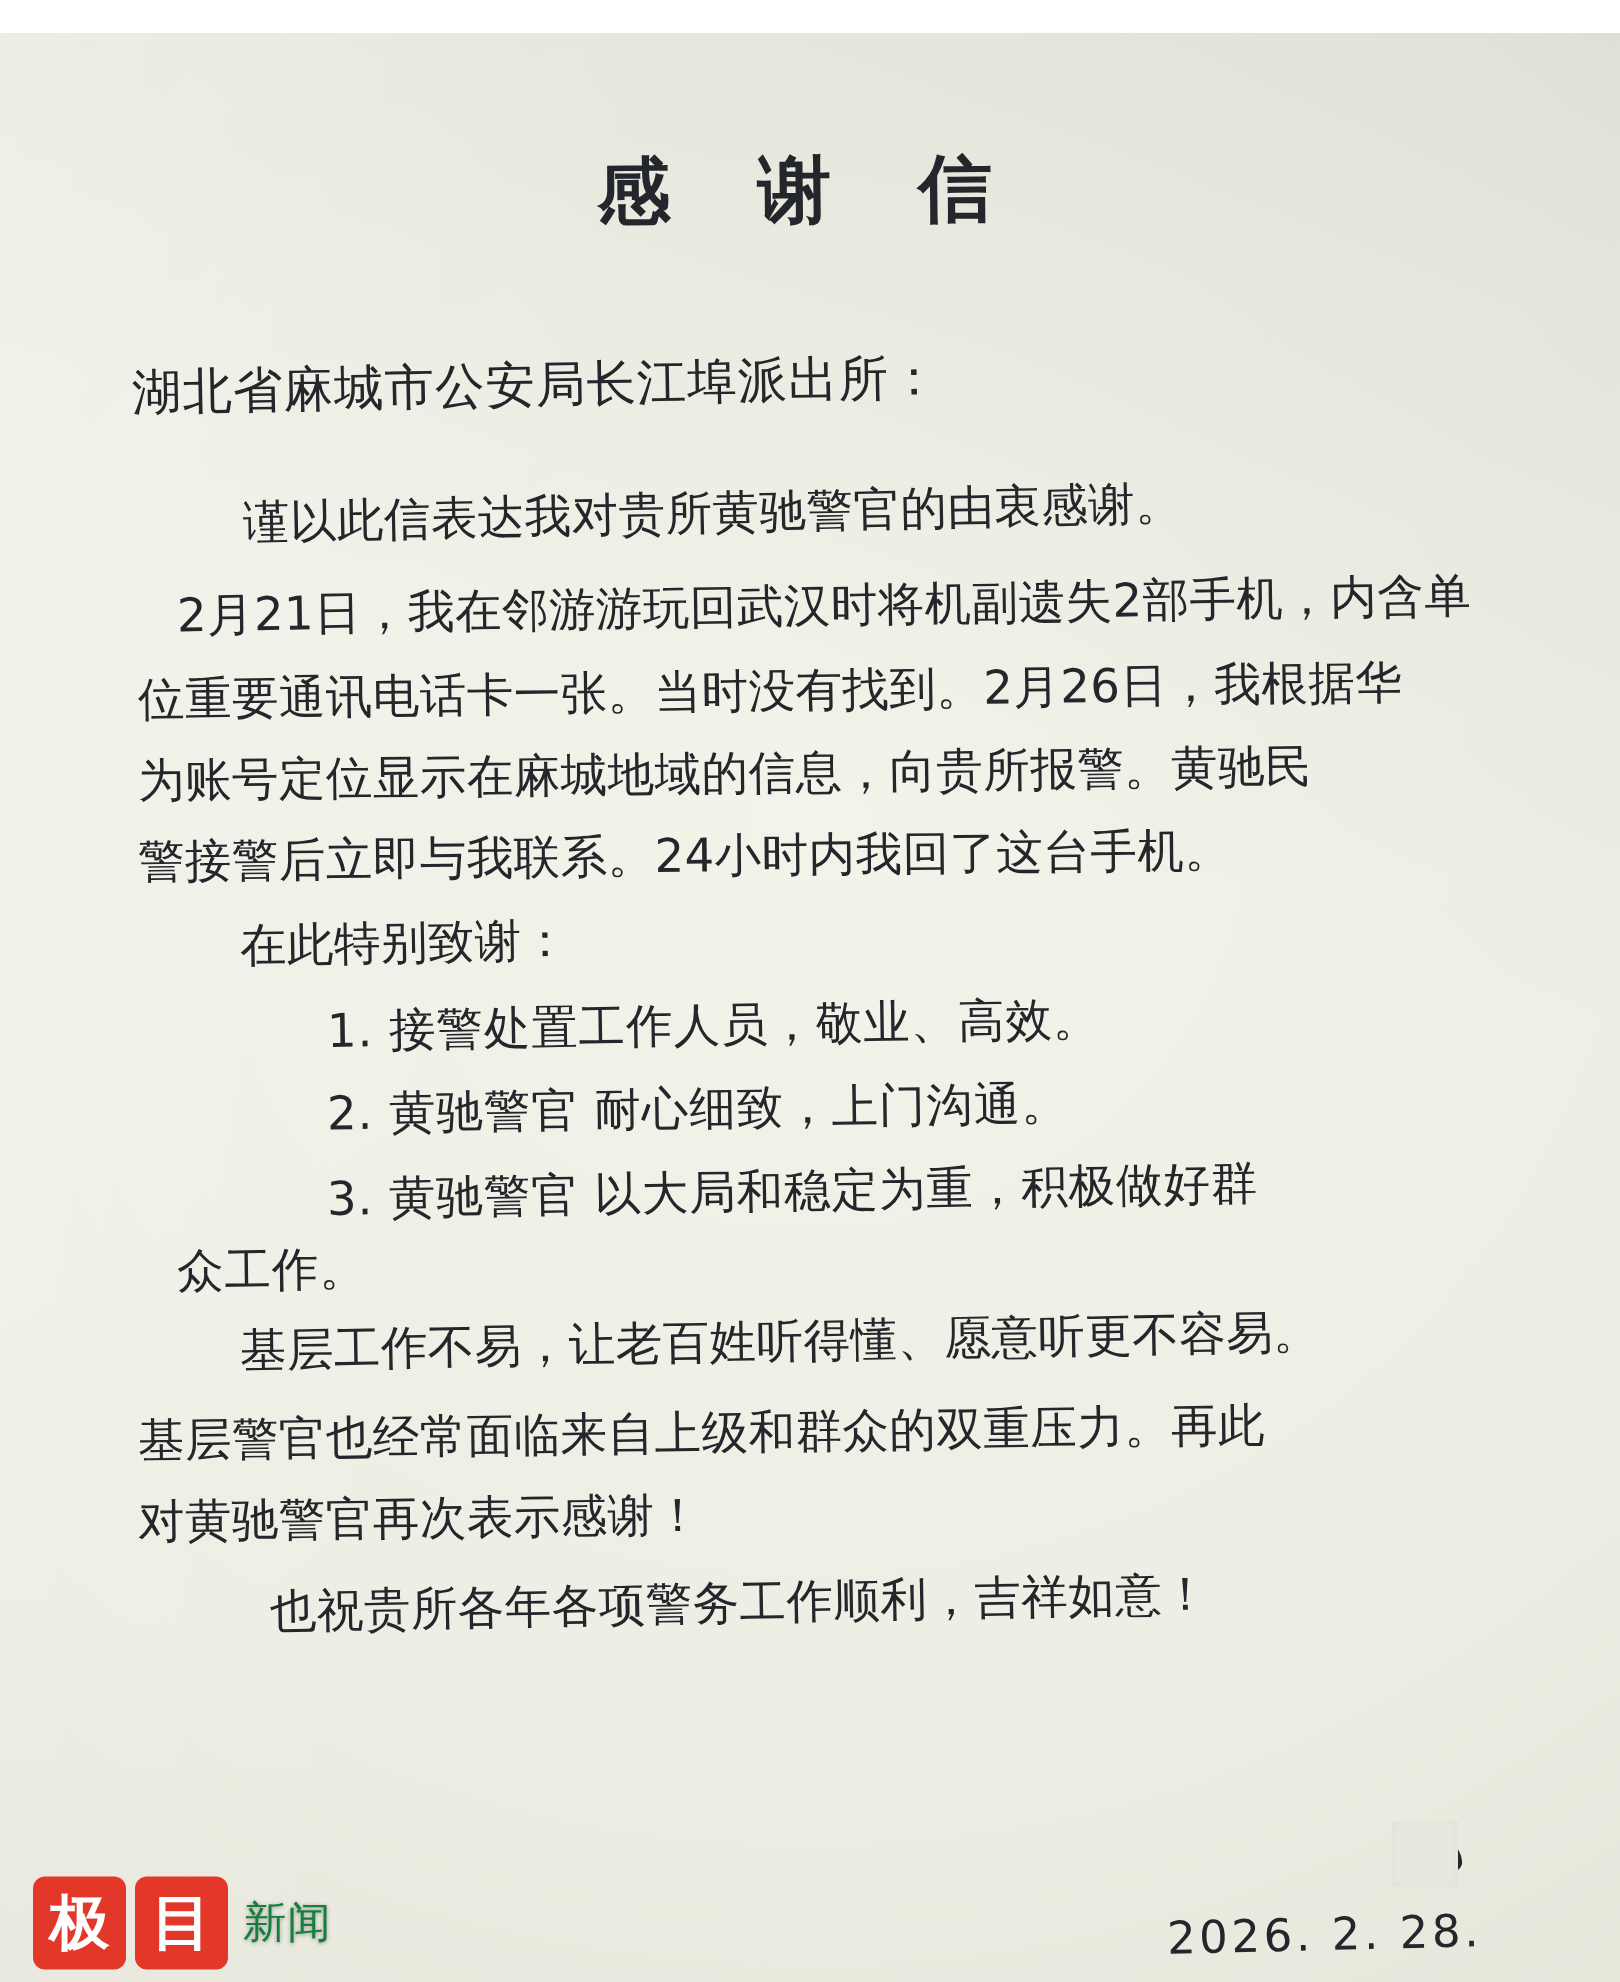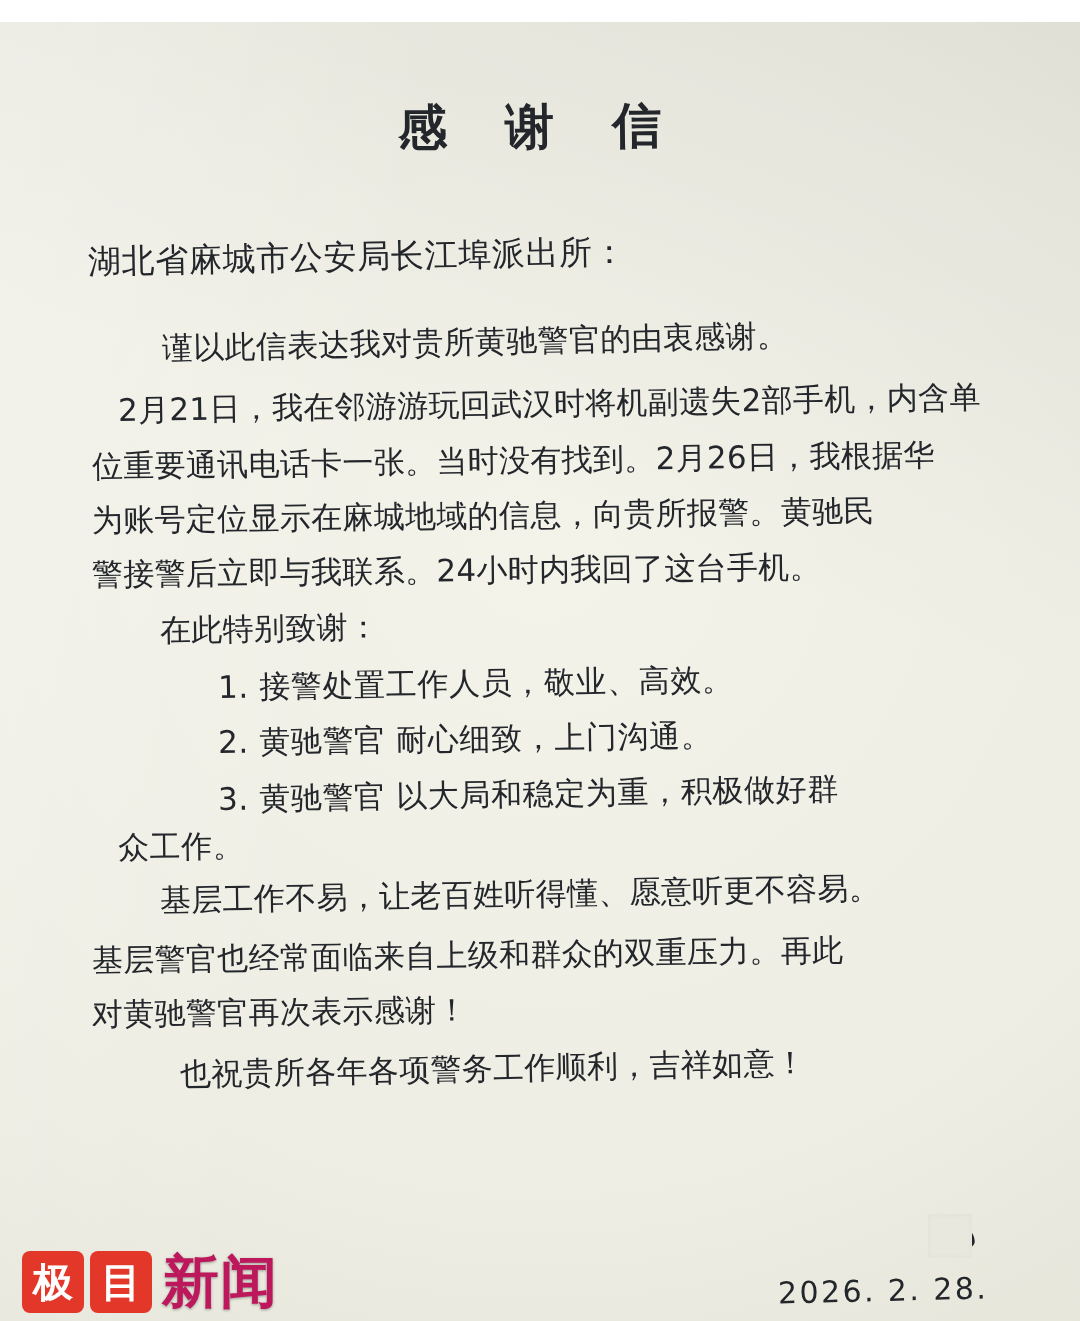--- a/index.html
+++ b/index.html
@@ -129,23 +129,23 @@
     display: flex;
     align-items: center;
     justify-content: center;
     color: #ffffff;
     font-size: 40px;
     font-weight: 700;
     line-height: 1;
   }
   #wm-text {
     margin-left: 10px;
-    color: #be185d;
-    font-size: 57px;
-    font-weight: 700;
+    color: #15803d;
+    font-size: 29px;
+    font-weight: 400;
     letter-spacing: 0.02em;
     text-shadow: 0 1px 3px rgba(0,0,0,0.35);
   }
 </style>
 </head>
 <body>
 
 <div id="page">
   <div id="paper"></div>
 

